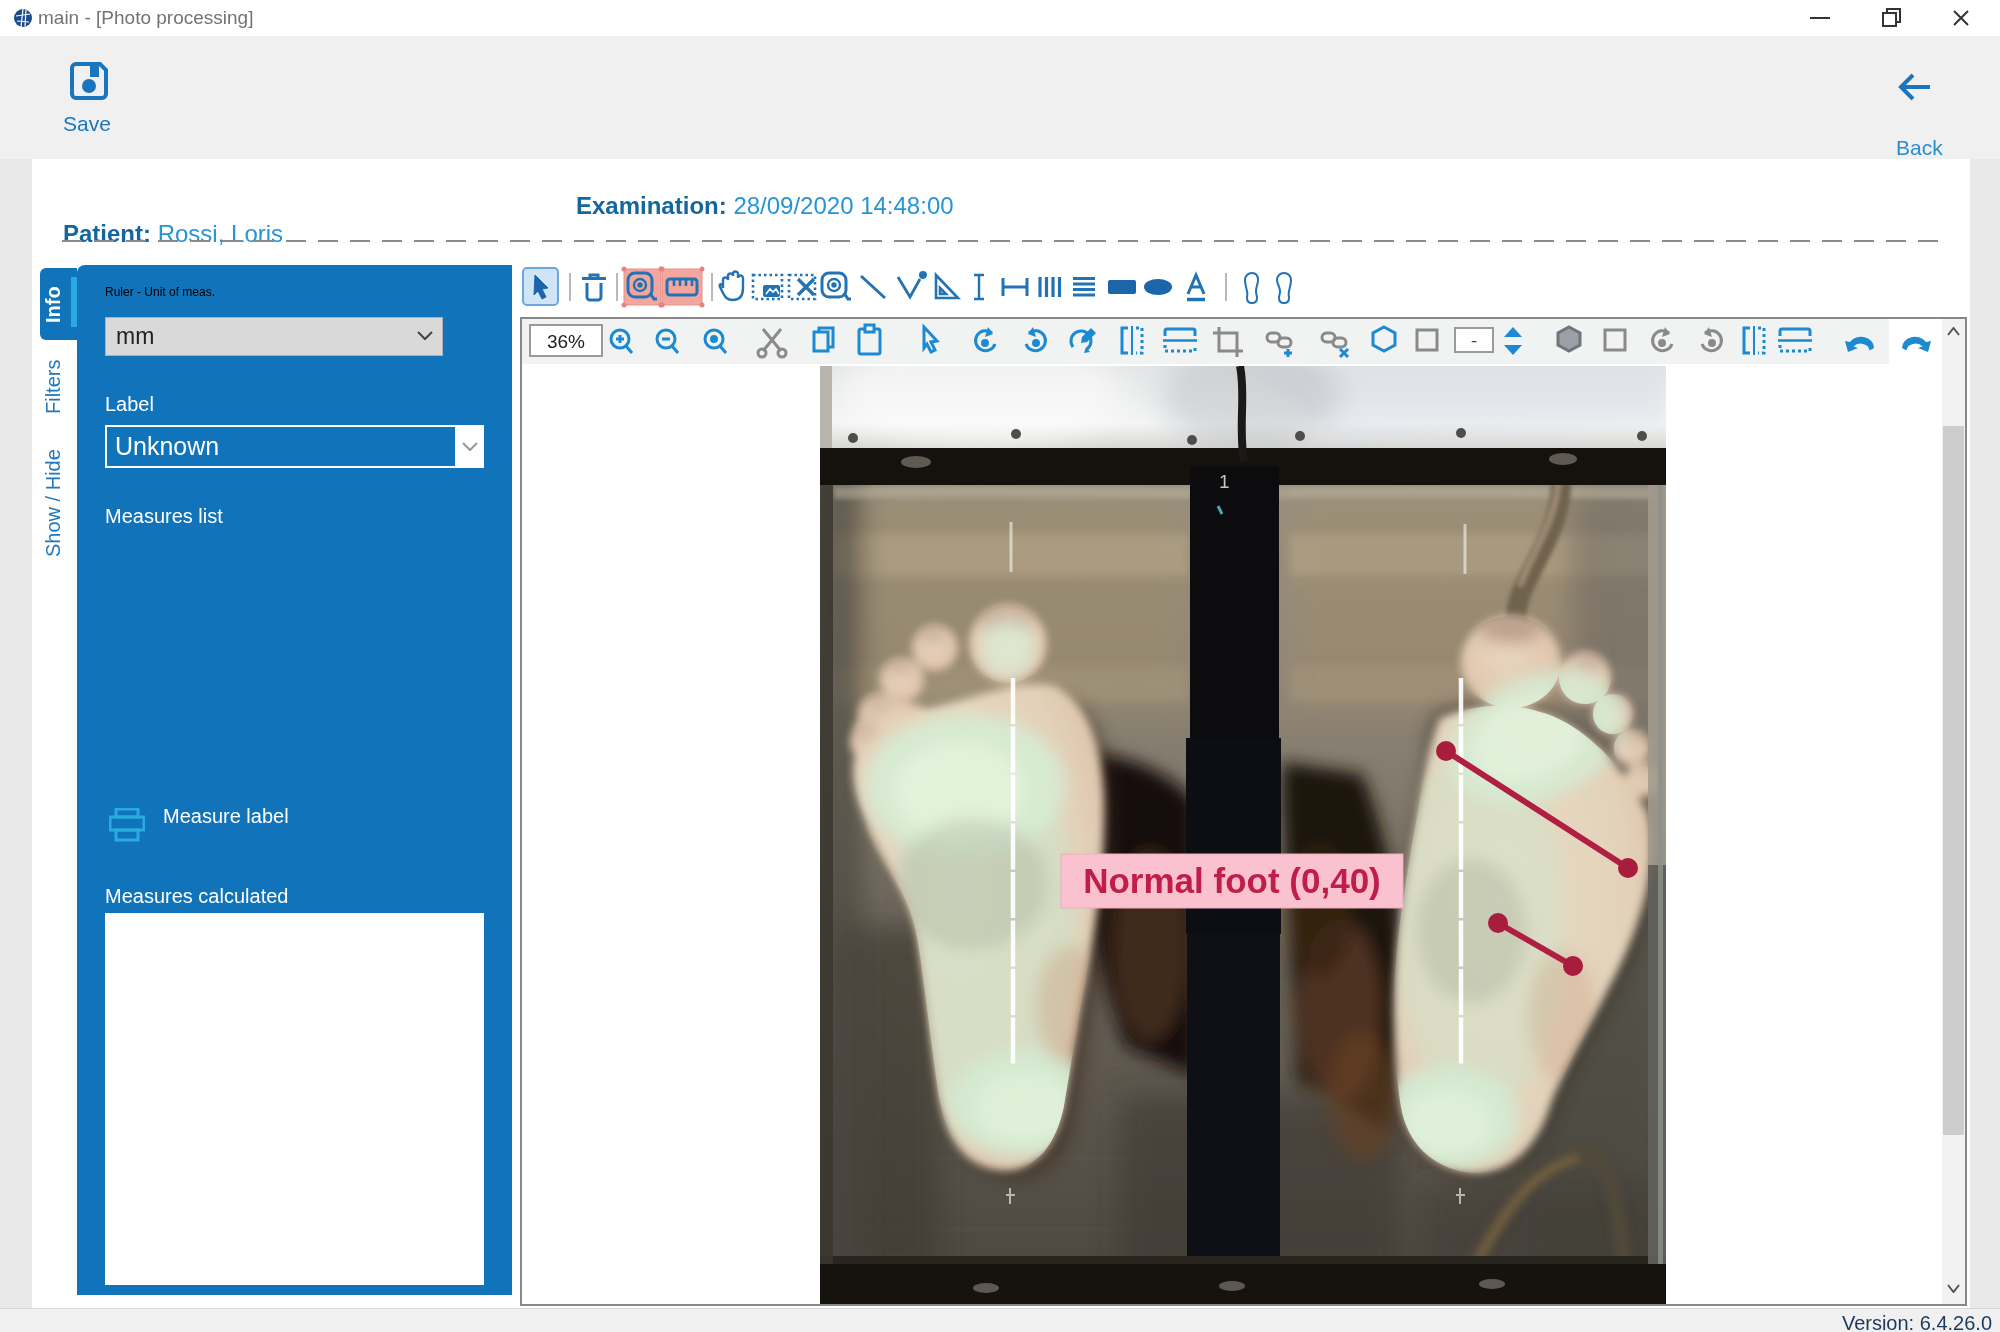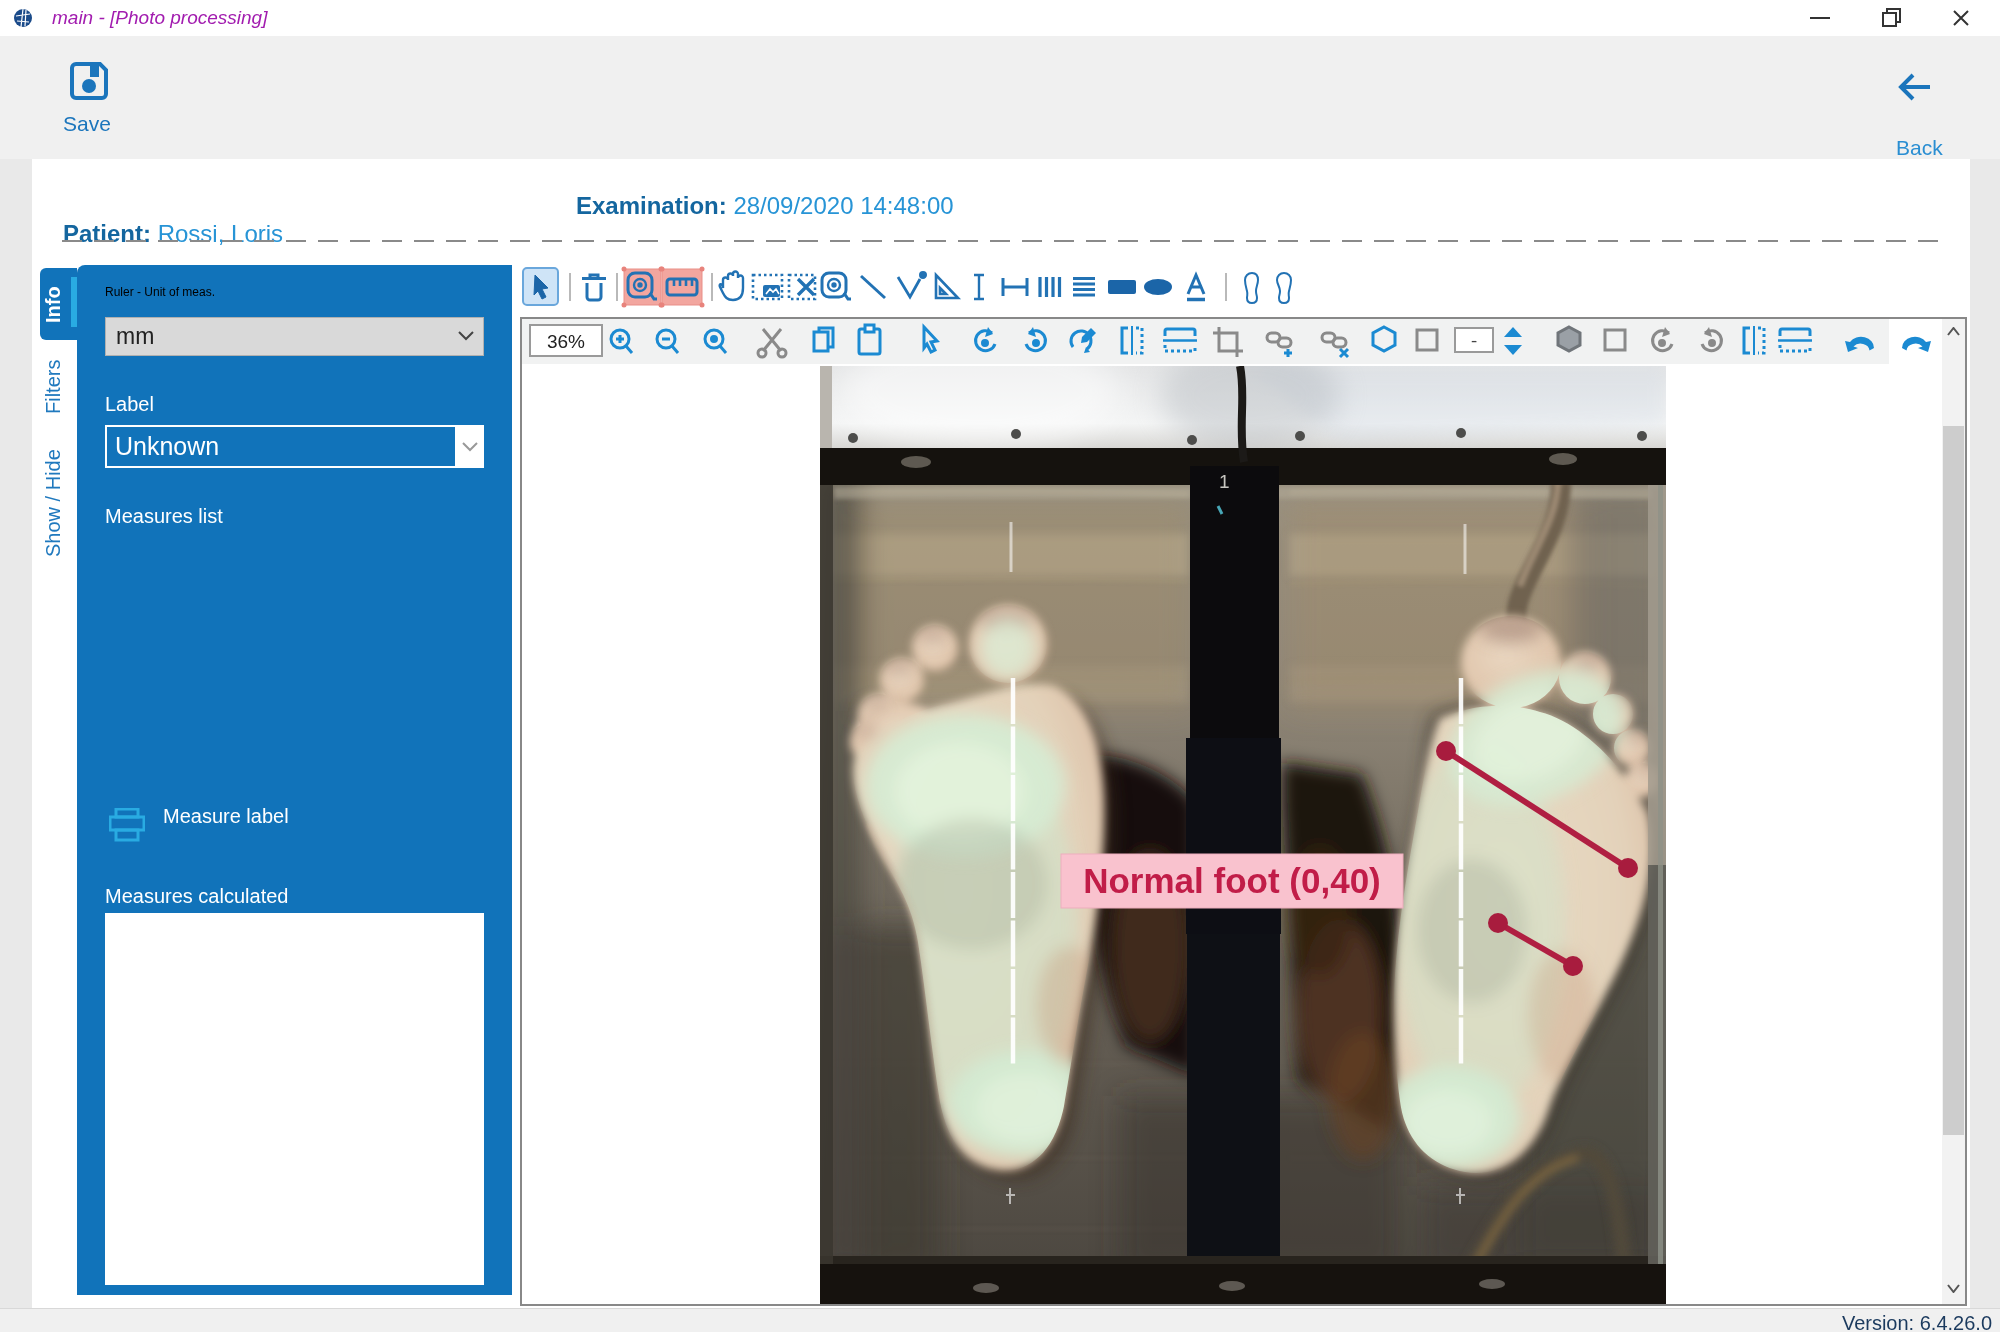--- a/index.html
+++ b/index.html
@@ -1,19 +1,19 @@
 <!DOCTYPE html>
 <html><head>
 <meta charset="utf-8">
 <style>
   * { margin:0; padding:0; box-sizing:border-box; }
   html,body { width:2000px; height:1332px; overflow:hidden; font-family:"Liberation Sans", sans-serif; background:#e9e9e9; }
   .abs { position:absolute; }
   #titlebar { position:absolute; left:0; top:0; width:2000px; height:36px; background:#ffffff; }
-  #title-text { position:absolute; left:52px; top:7px; font-size:19px; color:#a21caf;font-style:italic; }
+  #title-text { position:absolute; left:38px; top:7px; font-size:19px; color:#737373; }
   #toolstrip { position:absolute; left:0; top:36px; width:2000px; height:123px; background:#f0f0f0; }
   #content { position:absolute; left:32px; top:159px; width:1938px; height:1149px; background:#ffffff; }
   #statusbar { position:absolute; left:0; top:1308px; width:2000px; height:24px; background:#f0f0f0; border-top:1px solid #d8d8d8; }
   #statusbar span { position:absolute; right:8px; top:3px; font-size:20px; color:#1b3a5e; }
   .blue { color:#1b75bc; }
 </style>
 </head>
 <body>
 <div id="titlebar">
   <svg class="abs" style="left:13px;top:8px" width="20" height="20" viewBox="0 0 20 20">
@@ -61,21 +61,21 @@
 <div id="sidebar" class="abs" style="left:40px;top:265px;width:472px;height:1030px;">
 
   <div class="abs" style="left:0;top:3px;width:37px;height:72px;background:#1173ba;border-radius:6px 0 0 6px;"></div>
   <div class="abs" style="left:31px;top:12px;width:6px;height:50px;background:#29abe2;"></div>
   <div class="abs" style="left:2px;top:10px;width:30px;height:60px;color:#ffffff;font-weight:bold;font-size:20px;writing-mode:vertical-rl;transform:rotate(180deg);text-align:center;">Info</div>
   <div class="abs" style="left:2px;top:93px;width:30px;height:58px;color:#2079be;font-size:20px;writing-mode:vertical-rl;transform:rotate(180deg);text-align:center;">Filters</div>
   <div class="abs" style="left:2px;top:183px;width:30px;height:110px;color:#2079be;font-size:20px;writing-mode:vertical-rl;transform:rotate(180deg);text-align:center;">Show / Hide</div>
 
   <div class="abs" style="left:37px;top:0;width:435px;height:1030px;background:#1173ba;border-radius:8px 0 0 0;">
     <div class="abs" style="left:28px;top:20px;color:#000000;font-size:12px;">Ruler - Unit of meas.</div>
-    <div class="abs" style="left:28px;top:52px;width:379px;height:39px;background:#d9d9d9;border:1px solid #b0b0b0;">
+    <div class="abs" style="left:28px;top:52px;width:338px;height:39px;background:#d9d9d9;border:1px solid #b0b0b0;">
       <span class="abs" style="left:10px;top:5px;font-size:23px;color:#222;">mm</span>
       <svg class="abs" style="right:8px;top:12px" width="18" height="12" viewBox="0 0 18 12">
           <path d="M2 2 L9 9 L16 2" stroke="#444" stroke-width="2" fill="none"></path>
         </svg>
     </div>
     <div class="abs" style="left:28px;top:128px;color:#fff;font-size:20px;">Label</div>
     <div class="abs" style="left:28px;top:160px;width:379px;height:43px;background:#ffffff;">
       <div class="abs" style="left:0;top:0;width:352px;height:43px;background:#1173ba;border:2px solid #ffffff;padding-left:27px;">
         <span class="abs" style="left:8px;top:5px;font-size:25px;color:#fff;">Unknown</span>
       </div>

